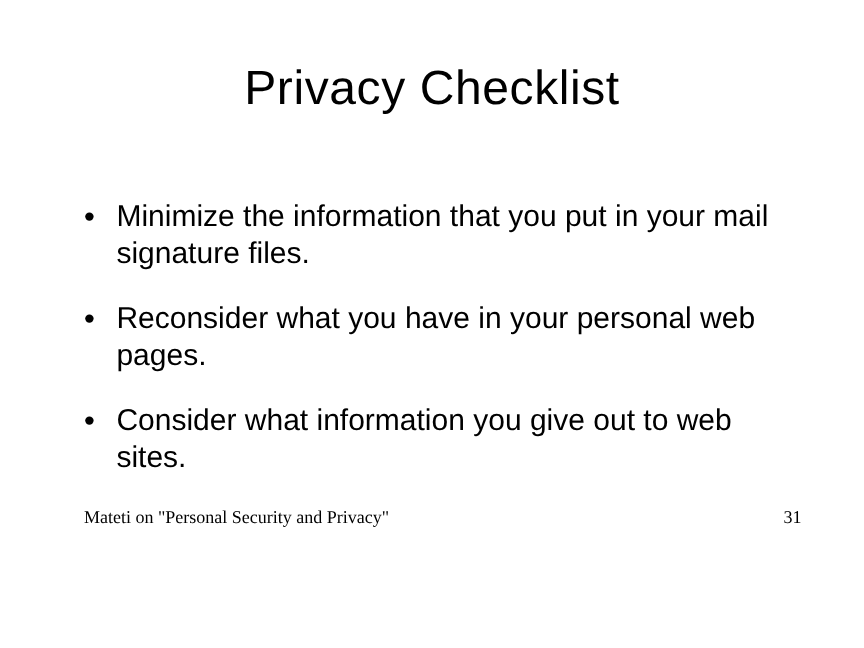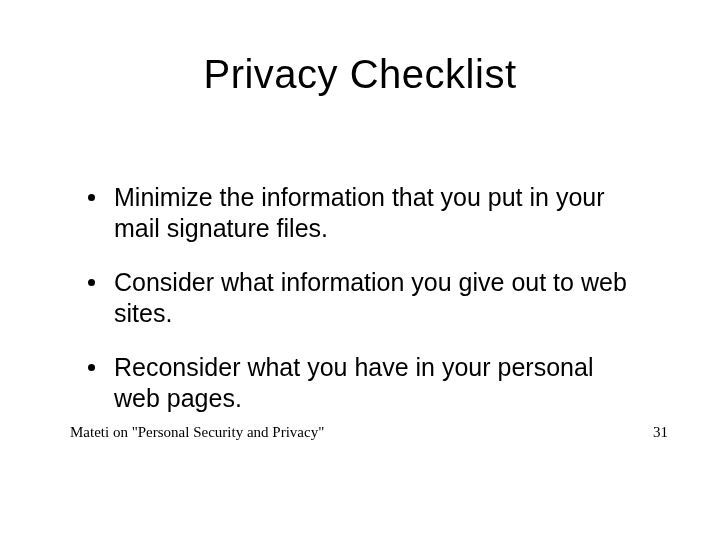--- a/index.html
+++ b/index.html
@@ -29,21 +29,21 @@
     letter-spacing: 0.5px;
   }
   .body {
     position: absolute;
     top: 165px;
     left: 65px;
     right: 60px;
   }
   ul.bullets {
     list-style: none;
-    margin: 17px;
+    margin: 0;
     padding: 0;
   }
   ul.bullets li {
     position: relative;
     padding-left: 32px;
     font-size: 25px;
     line-height: 1.22;
     margin-bottom: 24px;
   }
   ul.bullets li::before {
@@ -74,21 +74,21 @@
 </head>
 <body>
 
 <div class="slide">
 
   <div class="title">Privacy Checklist</div>
 
   <div class="body">
     <ul class="bullets">
       <li>Minimize the information that you put in your mail signature files.</li>
+      <li>Reconsider what you have in your personal web pages.</li>
       <li>Consider what information you give out to web sites.</li>
-      <li>Reconsider what you have in your personal web pages.</li>
     </ul>
   </div>
 
   <div class="footer-left">Mateti on "Personal Security and Privacy"</div>
   <div class="footer-right">31</div>
 
 </div>
 
 </body></html>

